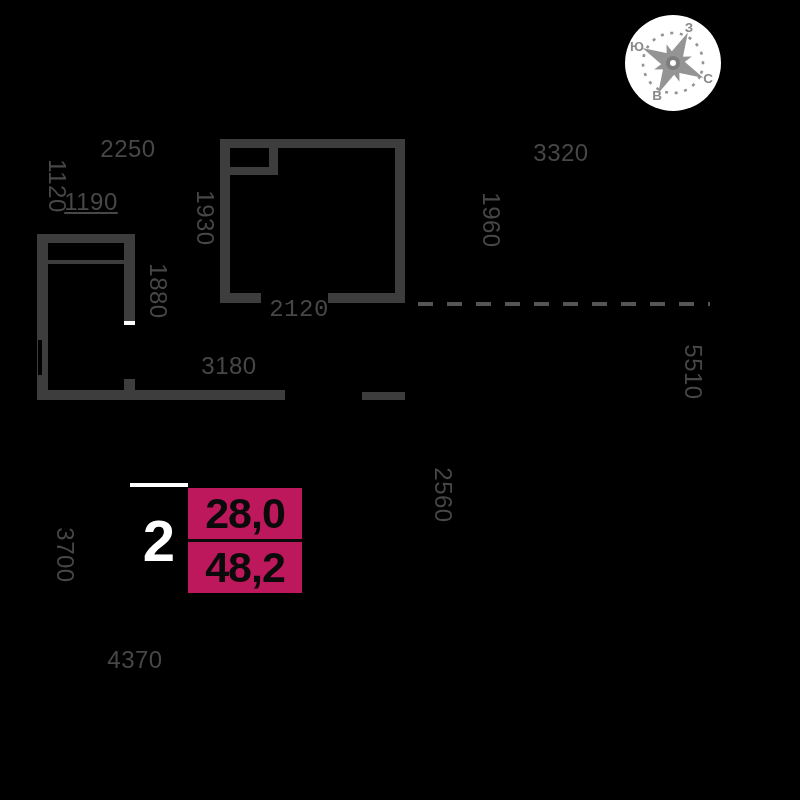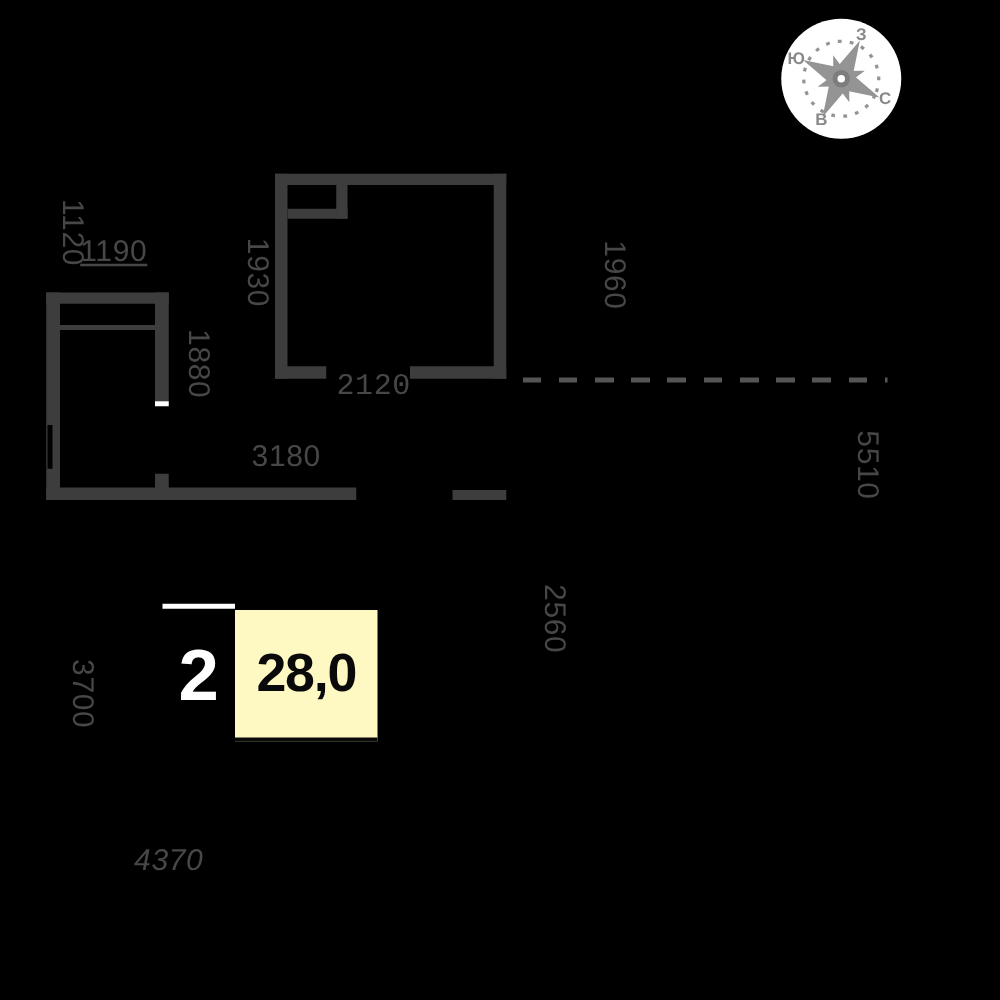--- a/index.html
+++ b/index.html
@@ -21,21 +21,21 @@
   }
   .dim.vert{transform:rotate(90deg);}
   .badge-line{position:absolute;left:130px;top:483px;width:58px;height:4px;background:#fff;}
   .badge-rooms{
     position:absolute;left:130px;top:487px;width:58px;height:106px;
     display:flex;align-items:center;justify-content:center;
     color:#ffffff;font-size:58px;font-weight:bold;
   }
   .badge-areas{
     position:absolute;left:188px;top:488px;width:114px;height:105px;
-    background:#fef9c3;display:flex;flex-direction:column;box-sizing:border-box;
+    background:#be185d;display:flex;flex-direction:column;box-sizing:border-box;
   }
   .badge-cell{
     flex:1;display:flex;align-items:center;justify-content:center;
     color:#0a0a0a;font-size:43px;font-weight:bold;letter-spacing:-1px;
   }
   .badge-cell.top{border-bottom:3px solid #0a0a0a;}
   .compass{position:absolute;left:620px;top:10px;width:106px;height:106px;}
   .compass text{font-family:"Liberation Sans","DejaVu Sans",sans-serif;font-size:13.5px;font-weight:bold;fill:#8a8a8a;text-anchor:middle;}
 </style>
 </head>
@@ -57,36 +57,39 @@
   <div class="wall" style="left:220px;top:139px;width:185px;height:9px;"></div>
   <div class="wall" style="left:220px;top:139px;width:10px;height:164px;"></div>
   <div class="wall" style="left:395px;top:139px;width:10px;height:164px;"></div>
   <div class="wall" style="left:220px;top:293px;width:41px;height:10px;"></div>
   <div class="wall" style="left:328px;top:293px;width:77px;height:10px;"></div>
   <div class="wall" style="left:230px;top:167px;width:48px;height:8px;"></div>
   <div class="wall" style="left:269px;top:147px;width:9px;height:28px;"></div>
 
   <div class="dashed-line"></div>
 
+  <div class="dim" style="left:68px;top:137px;">2250</div>
   <div class="dim vert" style="left:-3px;top:174px;">1120</div>
   <div class="dim" style="left:31px;top:190px;text-decoration:underline;">1190</div>
   <div class="dim vert" style="left:145px;top:206px;">1930</div>
+  <div class="dim" style="left:501px;top:141px;">3320</div>
   <div class="dim vert" style="left:431px;top:208px;">1960</div>
   <div class="dim vert" style="left:98px;top:279px;">1880</div>
   <div class="dim" style="left:239px;top:298px;font-family:Liberation Mono, monospace;">2120</div>
   <div class="dim" style="left:169px;top:354px;">3180</div>
   <div class="dim vert" style="left:633px;top:360px;">5510</div>
   <div class="dim vert" style="left:383px;top:483px;">2560</div>
   <div class="dim vert" style="left:5px;top:543px;">3700</div>
-  <div class="dim" style="left:75px;top:677px;font-style:italic;">4370</div>
+  <div class="dim" style="left:75px;top:648px;">4370</div>
 
   <div class="badge-line"></div>
   <div class="badge-rooms">2</div>
   <div class="badge-areas">
     <div class="badge-cell top">28,0</div>
+    <div class="badge-cell">48,2</div>
   </div>
 
   <svg class="compass" viewBox="0 0 106 106" width="106" height="106">
     <circle cx="53" cy="53" r="48" fill="#ffffff"></circle>
     <g transform="rotate(26 53 53)">
       <circle cx="53" cy="53" r="30" fill="none" stroke="#949494" stroke-width="2.6" stroke-dasharray="3 6.6"></circle>
       <polygon fill="#949494" points="67.1,38.9 60,53 67.1,67.1 53,60 38.9,67.1 46,53 38.9,38.9 53,46"></polygon>
       <polygon fill="#949494" points="53,19 60,46 87,53 60,60 53,87 46,60 19,53 46,46"></polygon>
     </g>
     <circle cx="53" cy="53" r="7" fill="#7d7d7d"></circle>

